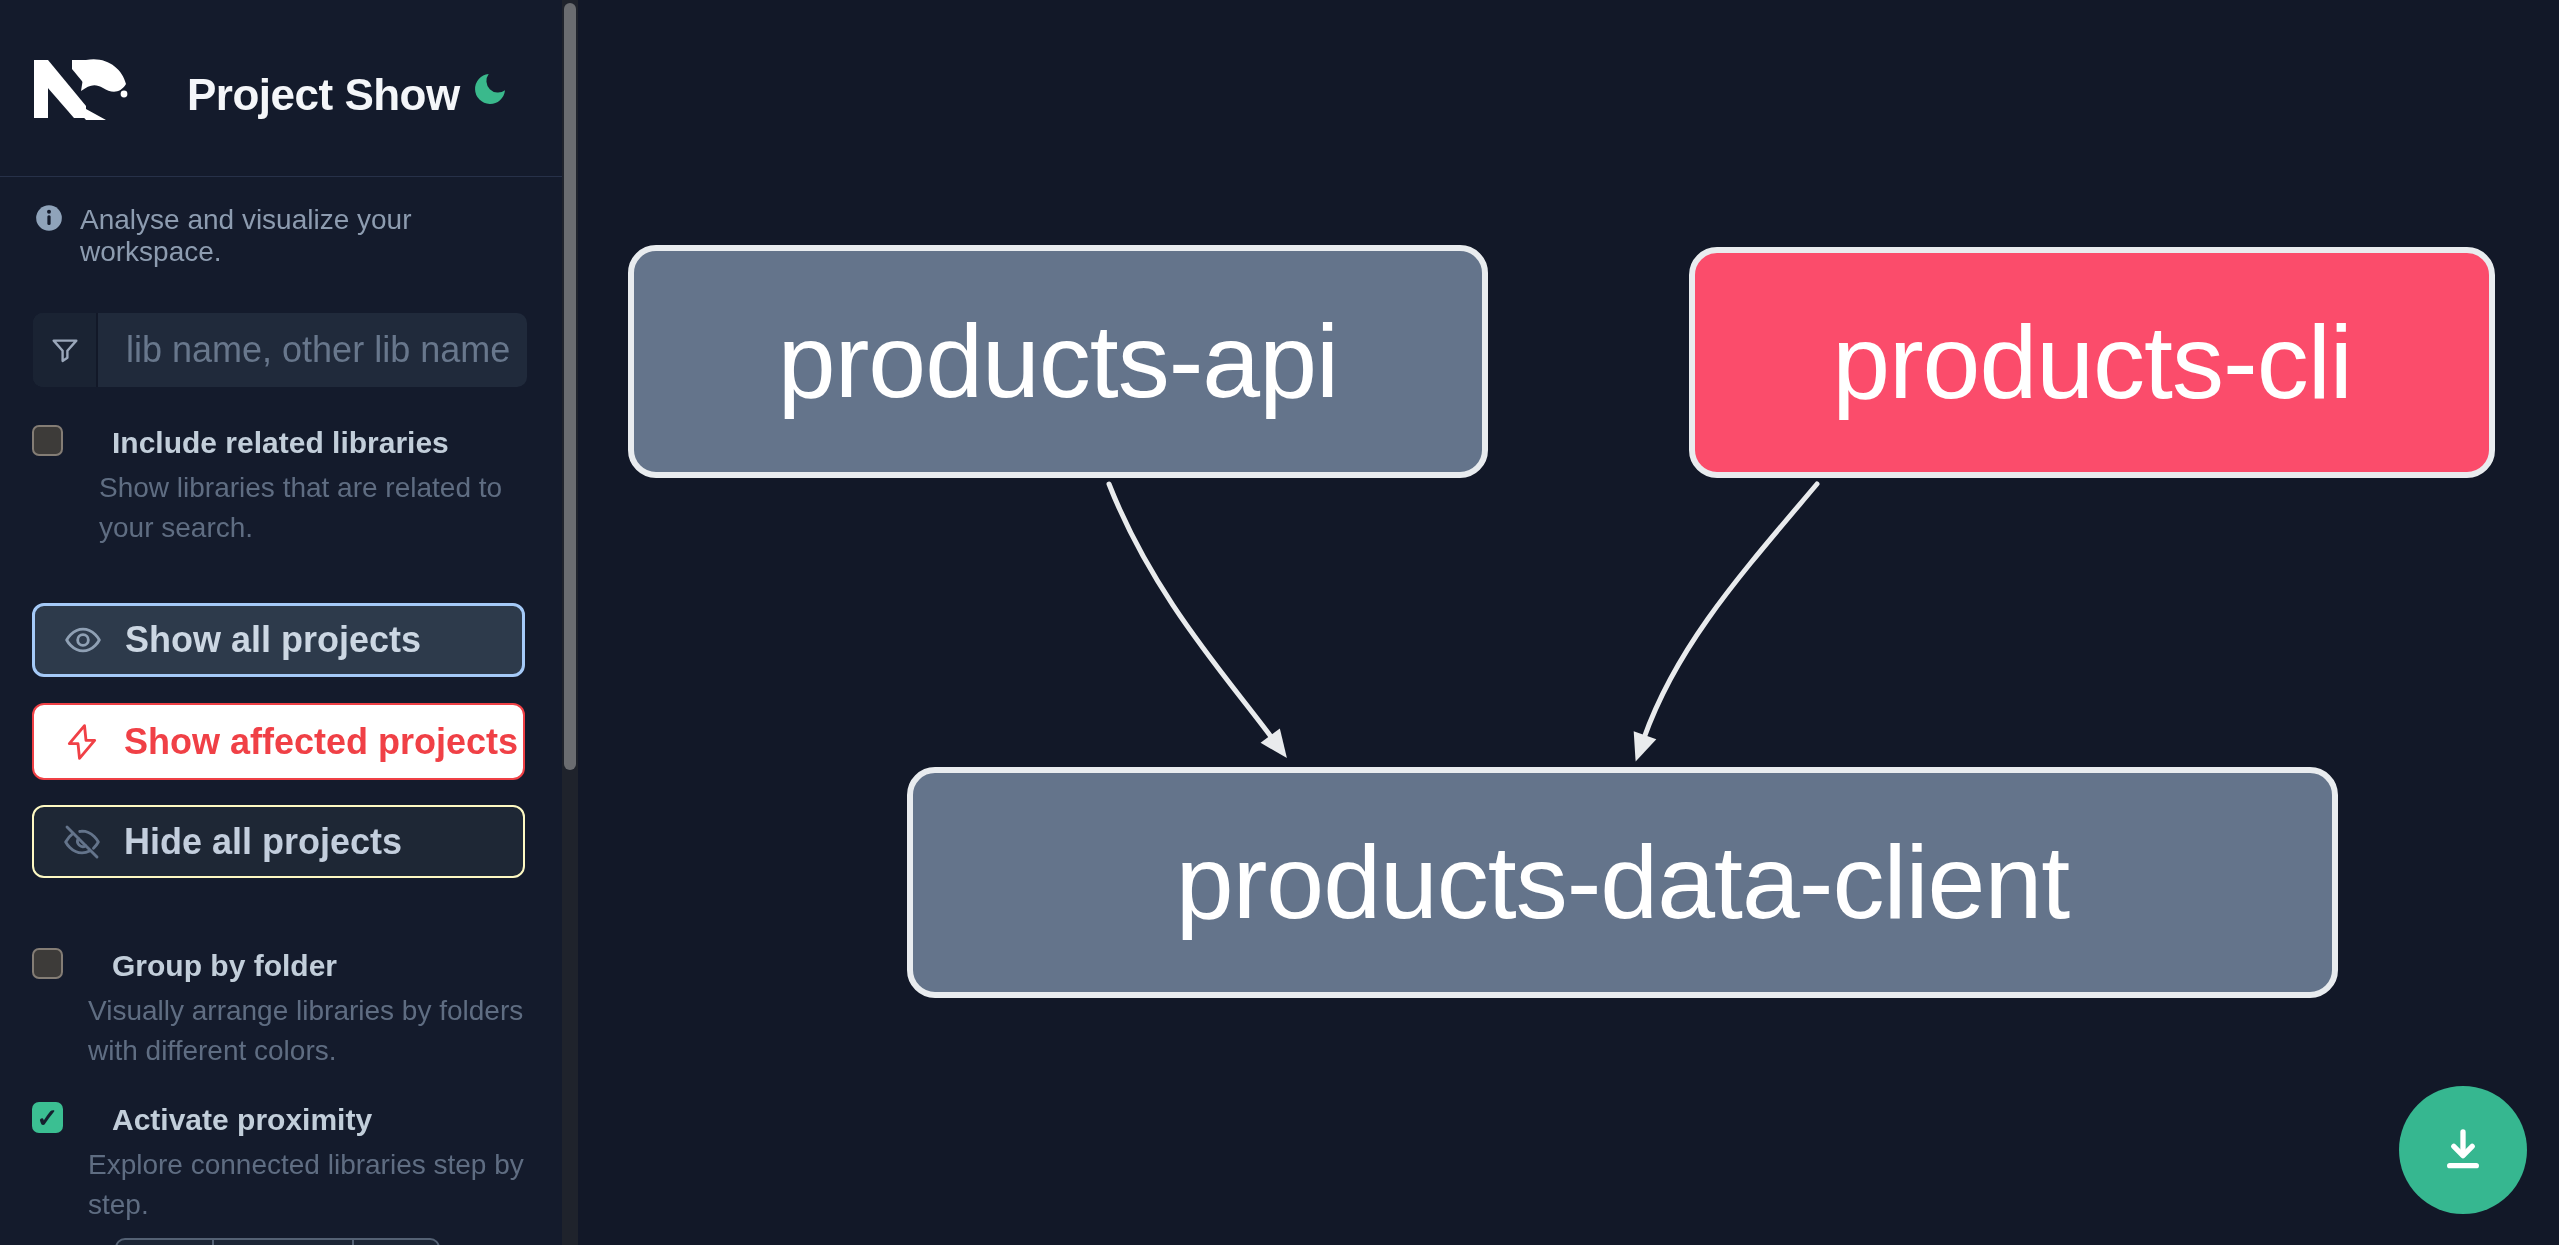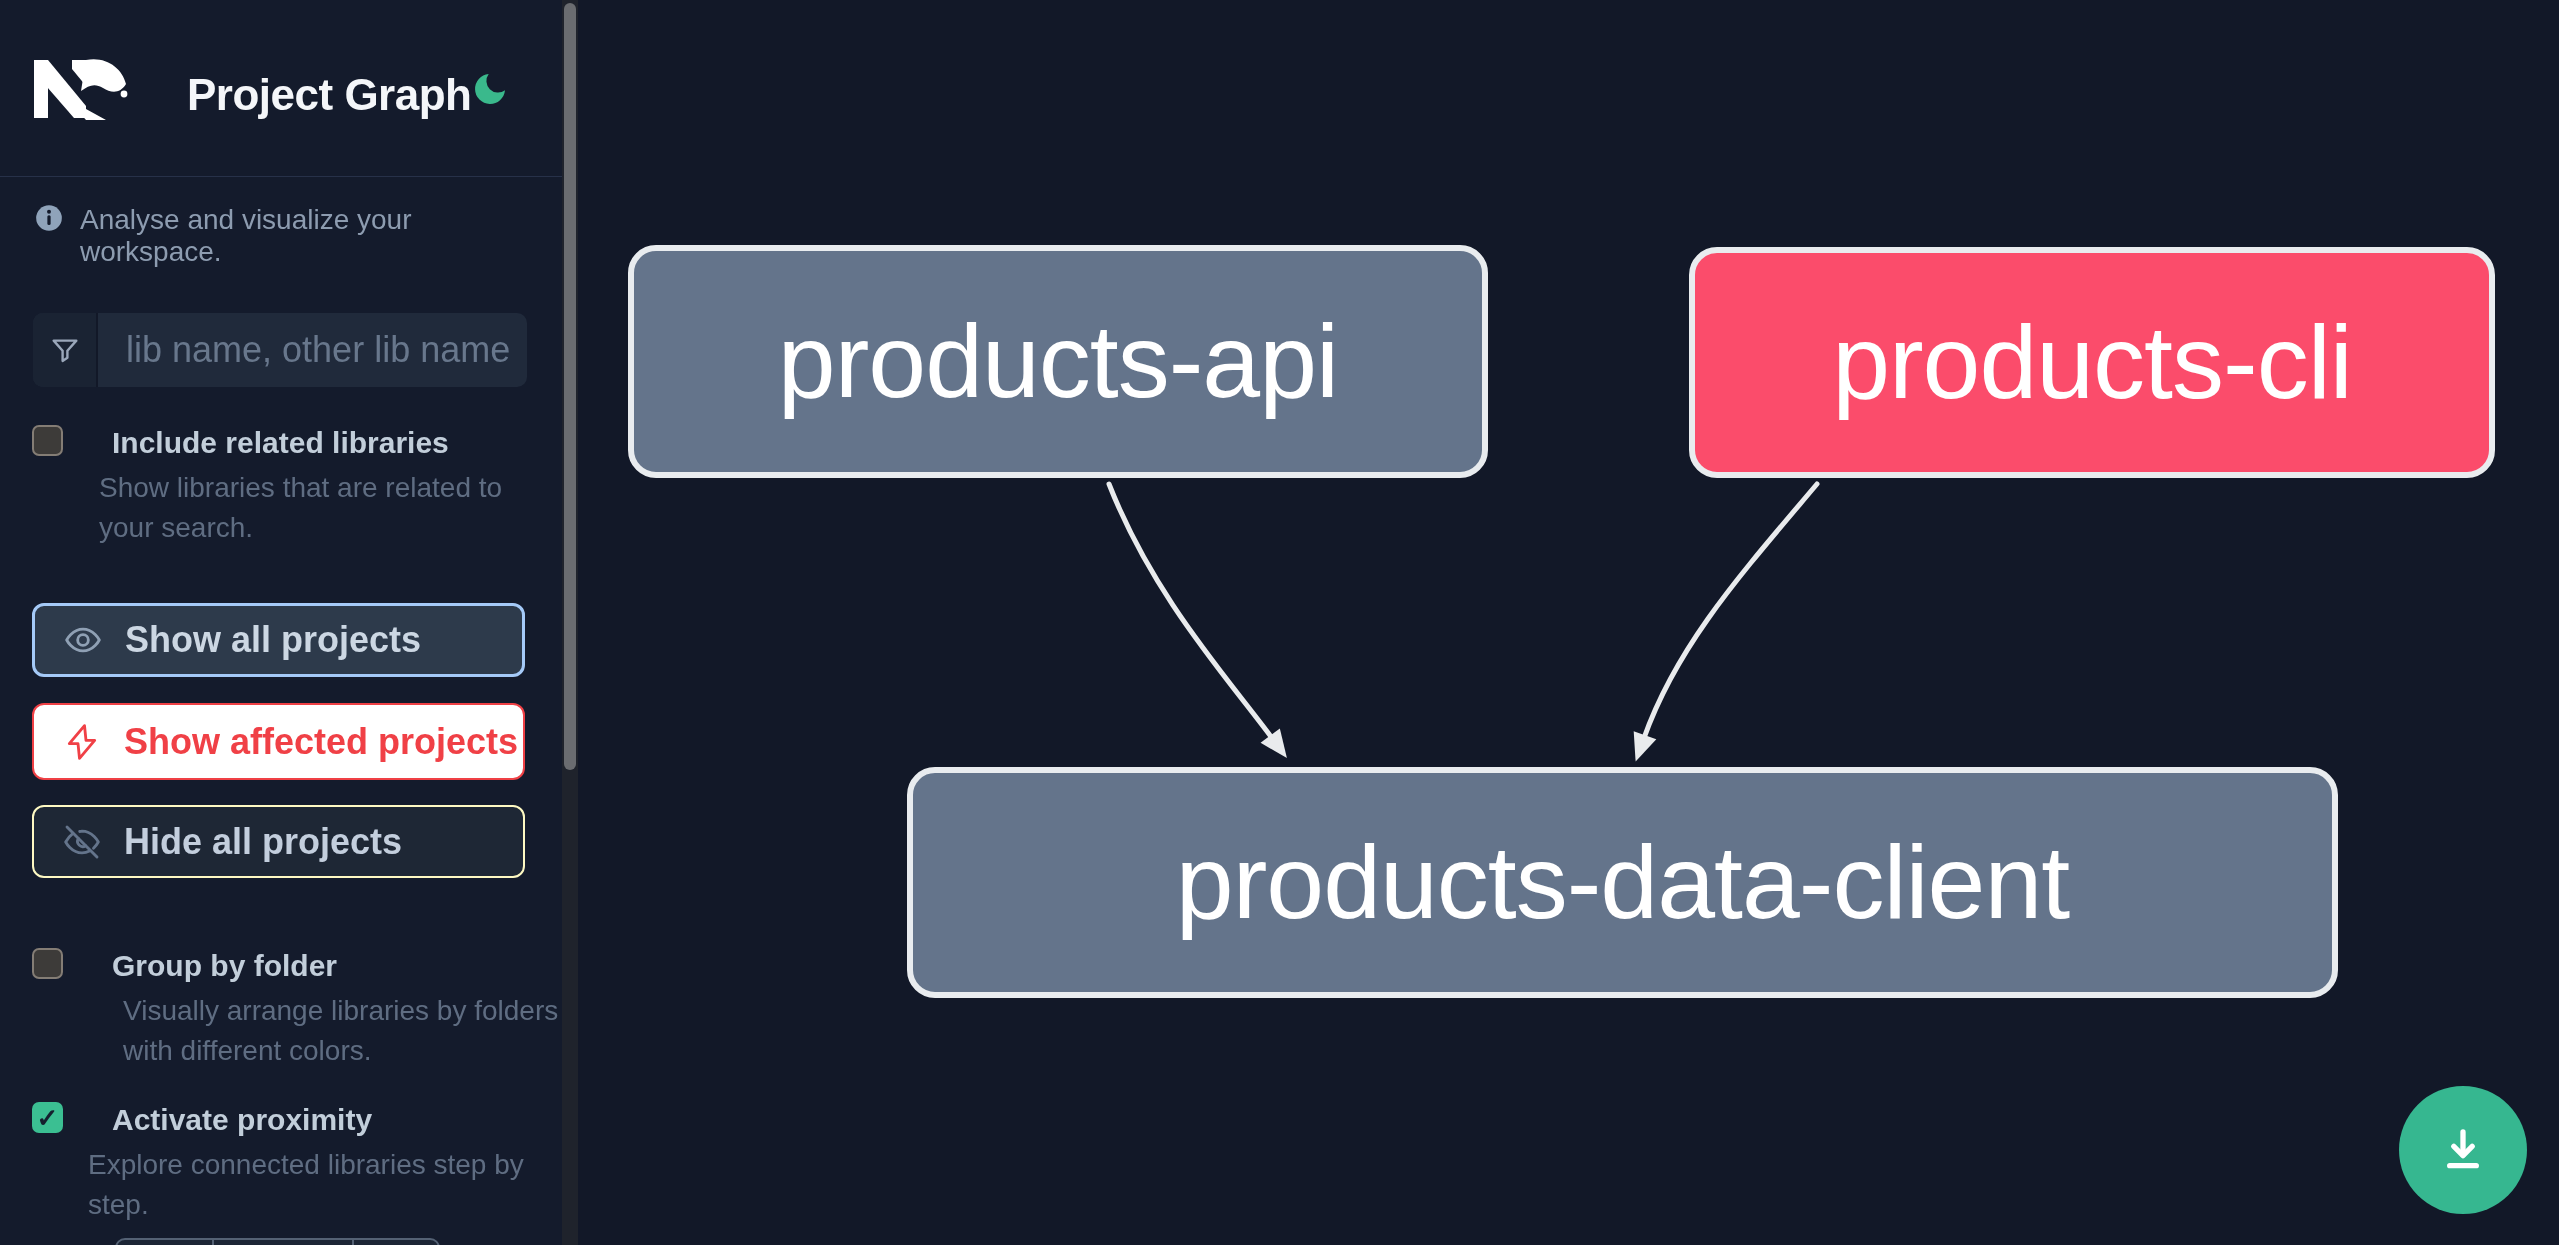--- a/index.html
+++ b/index.html
@@ -71,21 +71,21 @@
 <aside class="sidebar">
 
   <svg class="hdr-logo" viewBox="0 0 98 62" fill="#ffffff">
     <path d="M2 2 h14 v58 h-14 z"></path>
     <path d="M2 2 h14 l38 46 v12 h-12 L2 14 z"></path>
     <path d="M40 2 h14 v26 l-14 -17 z"></path>
     <path d="M40 34 l14 17 l20 11 h-20 l-14 -16 z"></path>
     <path d="M54 2 c20 -4 36 8 40 24 c-6 10 -15 9 -23 4 c-8 -5 -14 -3 -22 3 z"></path>
     <circle cx="92" cy="36" r="3.4"></circle>
   </svg>
-  <h1 class="page-title">Project Graph</h1>
+  <h1 class="page-title">Project Show</h1>
   <button class="theme-toggle">
     <svg viewBox="0 0 24 24" width="40" height="40" fill="#3ab98c">
       <path d="M21 12.79A9 9 0 1 1 11.21 3 7 7 0 0 0 21 12.79z"></path>
     </svg>
   </button>
   <div class="hdr-divider"></div>
 
   <svg class="tagline-icon" viewBox="0 0 24 24">
     <circle cx="12" cy="12" r="11" fill="#8fa3ba"></circle>
     <circle cx="12" cy="6.6" r="1.7" fill="#141b2c"></circle>
@@ -125,21 +125,21 @@
     <svg class="btn-icon" viewBox="0 0 24 24" fill="none" stroke="#64748b" stroke-width="1.7" stroke-linecap="round" stroke-linejoin="round">
       <path d="M3 3l18 18"></path>
       <path d="M10.6 5.7A10 10 0 0 1 12 5.5c6.4 0 9.8 6.5 9.8 6.5a17 17 0 0 1-2.9 3.8M6.6 6.8A16 16 0 0 0 2.2 12s3.4 6.5 9.8 6.5a9.7 9.7 0 0 0 4.5-1.1"></path>
       <path d="M9.8 9.9a3.2 3.2 0 0 0 4.4 4.4"></path>
     </svg>
     <span class="lbl">Hide all projects</span>
   </button>
 
   <div class="checkbox unchecked" style="top:948px;"></div>
   <div class="toggle-label" style="top:949px;">Group by folder</div>
-  <div class="toggle-desc" style="top:991px;margin-left:35px;">Visually arrange libraries by folders with different colors.</div>
+  <div class="toggle-desc" style="top:991px;">Visually arrange libraries by folders with different colors.</div>
 
   <div class="checkbox checked" style="top:1102px;"></div>
   <div class="toggle-label" style="top:1103px;">Activate proximity</div>
   <div class="toggle-desc" style="top:1145px;">Explore connected libraries step by step.</div>
 
   <div class="stepper">
     <div class="seg seg-dec"></div>
     <div class="seg seg-val"></div>
     <div class="seg seg-inc"></div>
   </div>

